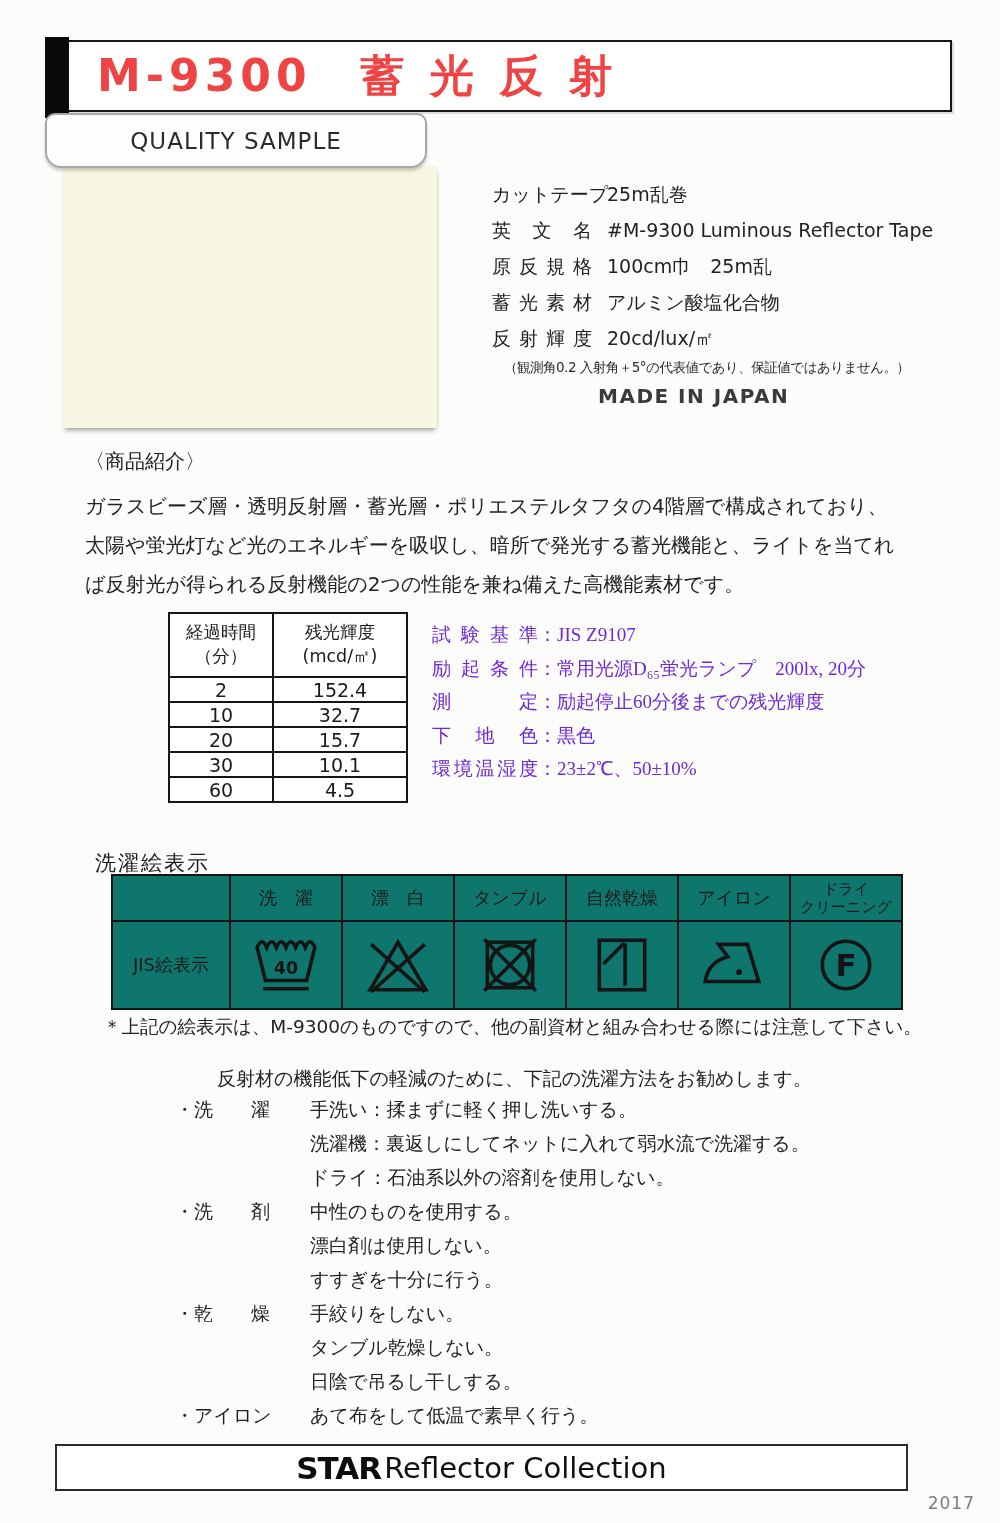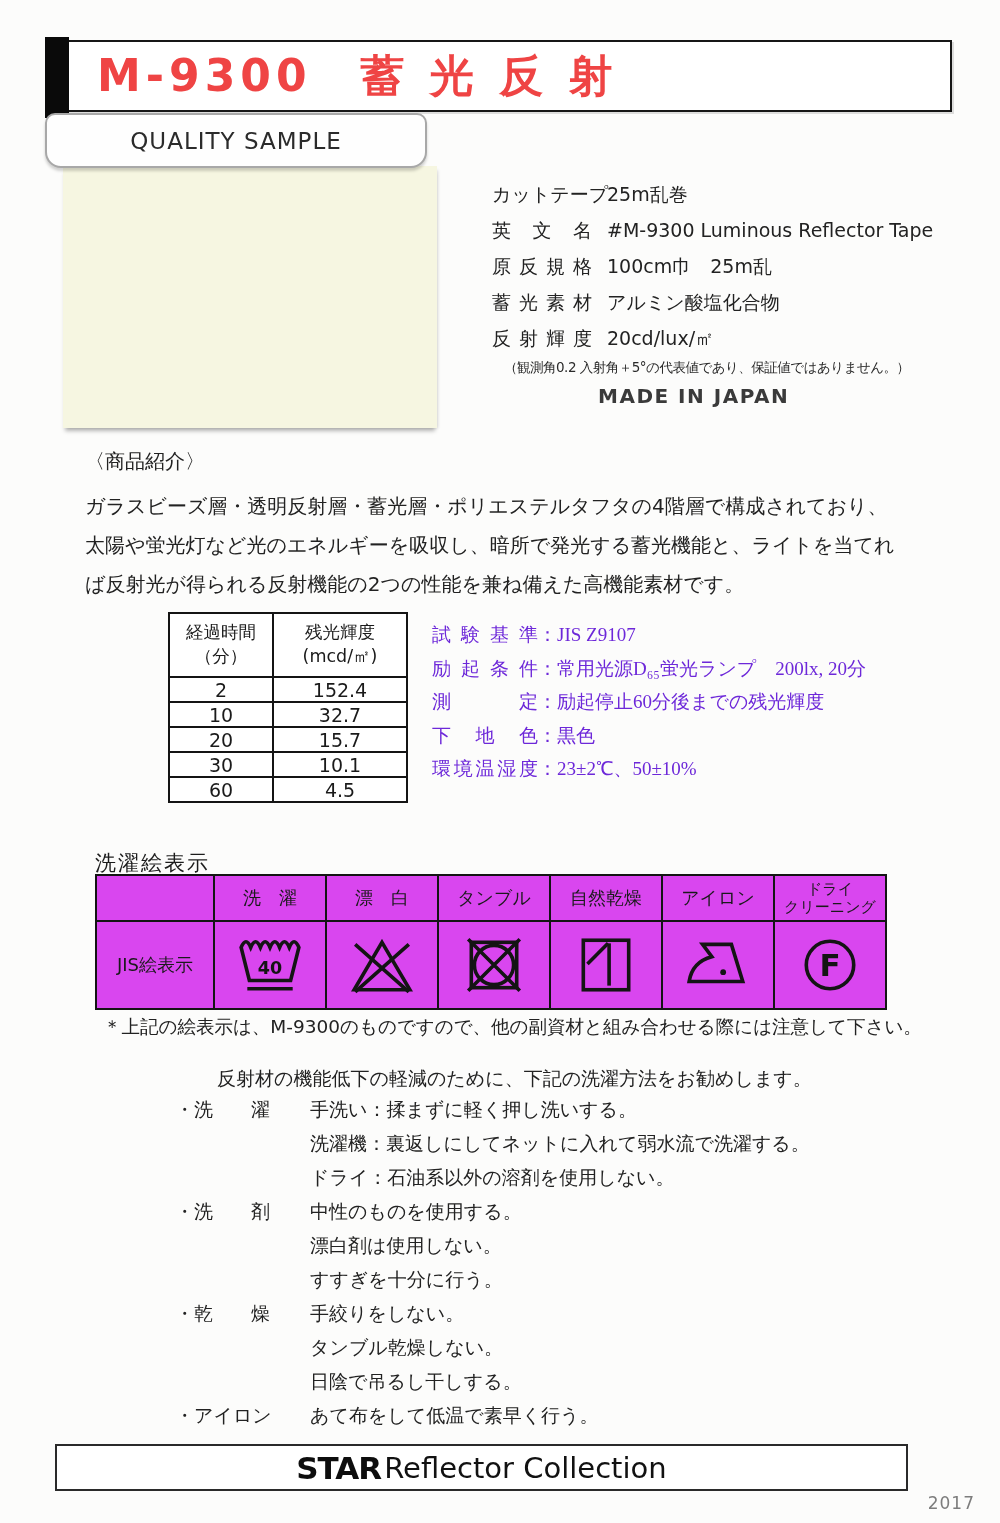--- a/index.html
+++ b/index.html
@@ -67,21 +67,21 @@
   .ag-table th:last-child { width:134px; }
   .ag-table td { height:25px; font-size:19px; }
 
   
   .conditions { position:absolute; left:432px; top:618px; font-size:19px; color:#6d28d9;font-family:Liberation Serif, serif; }
   .cond-row { display:flex; line-height:33.5px; white-space:nowrap; }
   .cond-label { display:inline-block; width:106px; text-align:justify; text-align-last:justify; }
 
   
   .wash-title { position:absolute; left:95px; top:838px; width:795px; text-align:left; font-size:21px; letter-spacing:2px;margin-top:11px; }
-  .wash-table { position:absolute; left:95px; top:874px; border-collapse:collapse; background:#d946ef; }
+  .wash-table { position:absolute; left:111px; top:874px; border-collapse:collapse; background:#0f766e; }
   .wash-table td {
     border:2px solid #141414; text-align:center; vertical-align:middle; color:#1a1a1a;
   }
   .wt-corner { width:118px; }
   .wt-head { width:112px; height:46px; font-size:18px; white-space:pre-line; line-height:1.2; }
   .wt-head.small { font-size:15px; }
   .wt-rowhead { font-size:18px; }
   .wt-icon { height:88px; }
   .wt-icon svg { display:block; margin:0 auto; }
   .wicon { stroke:#141414; stroke-width:3.5; fill:none; stroke-linecap:butt; stroke-linejoin:miter; }

